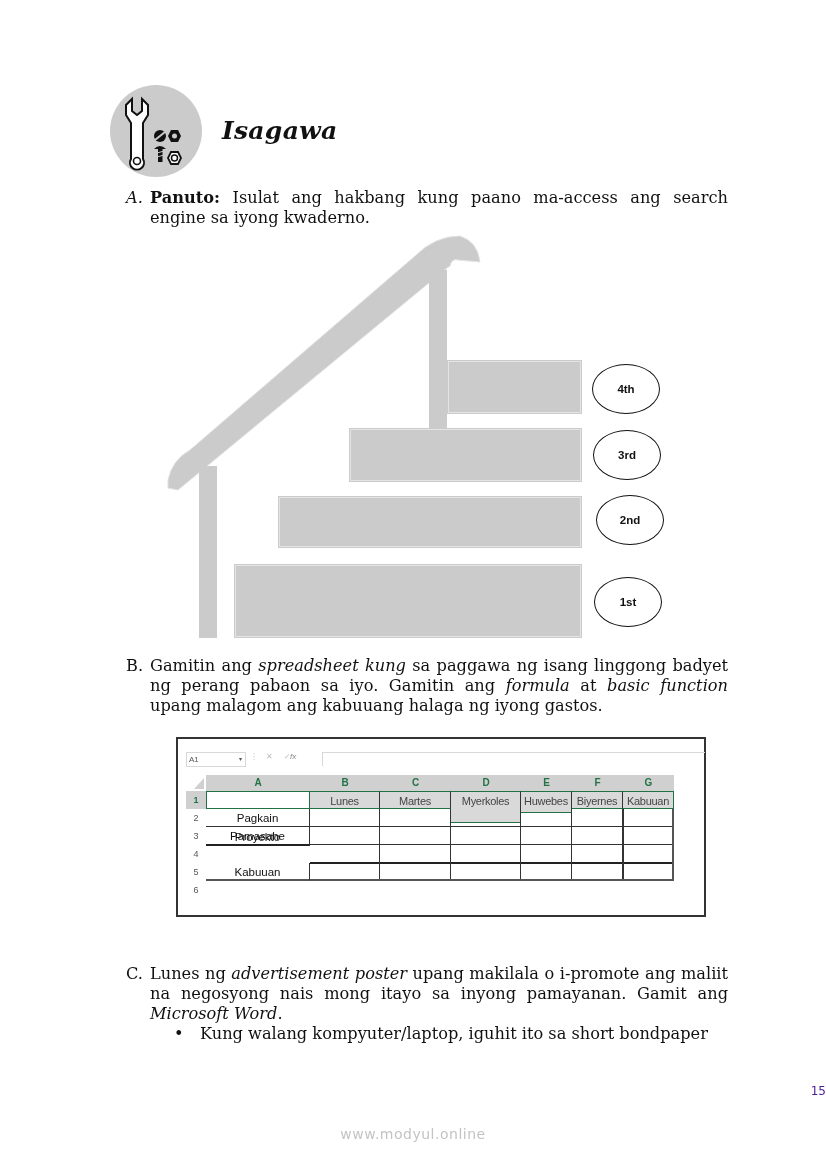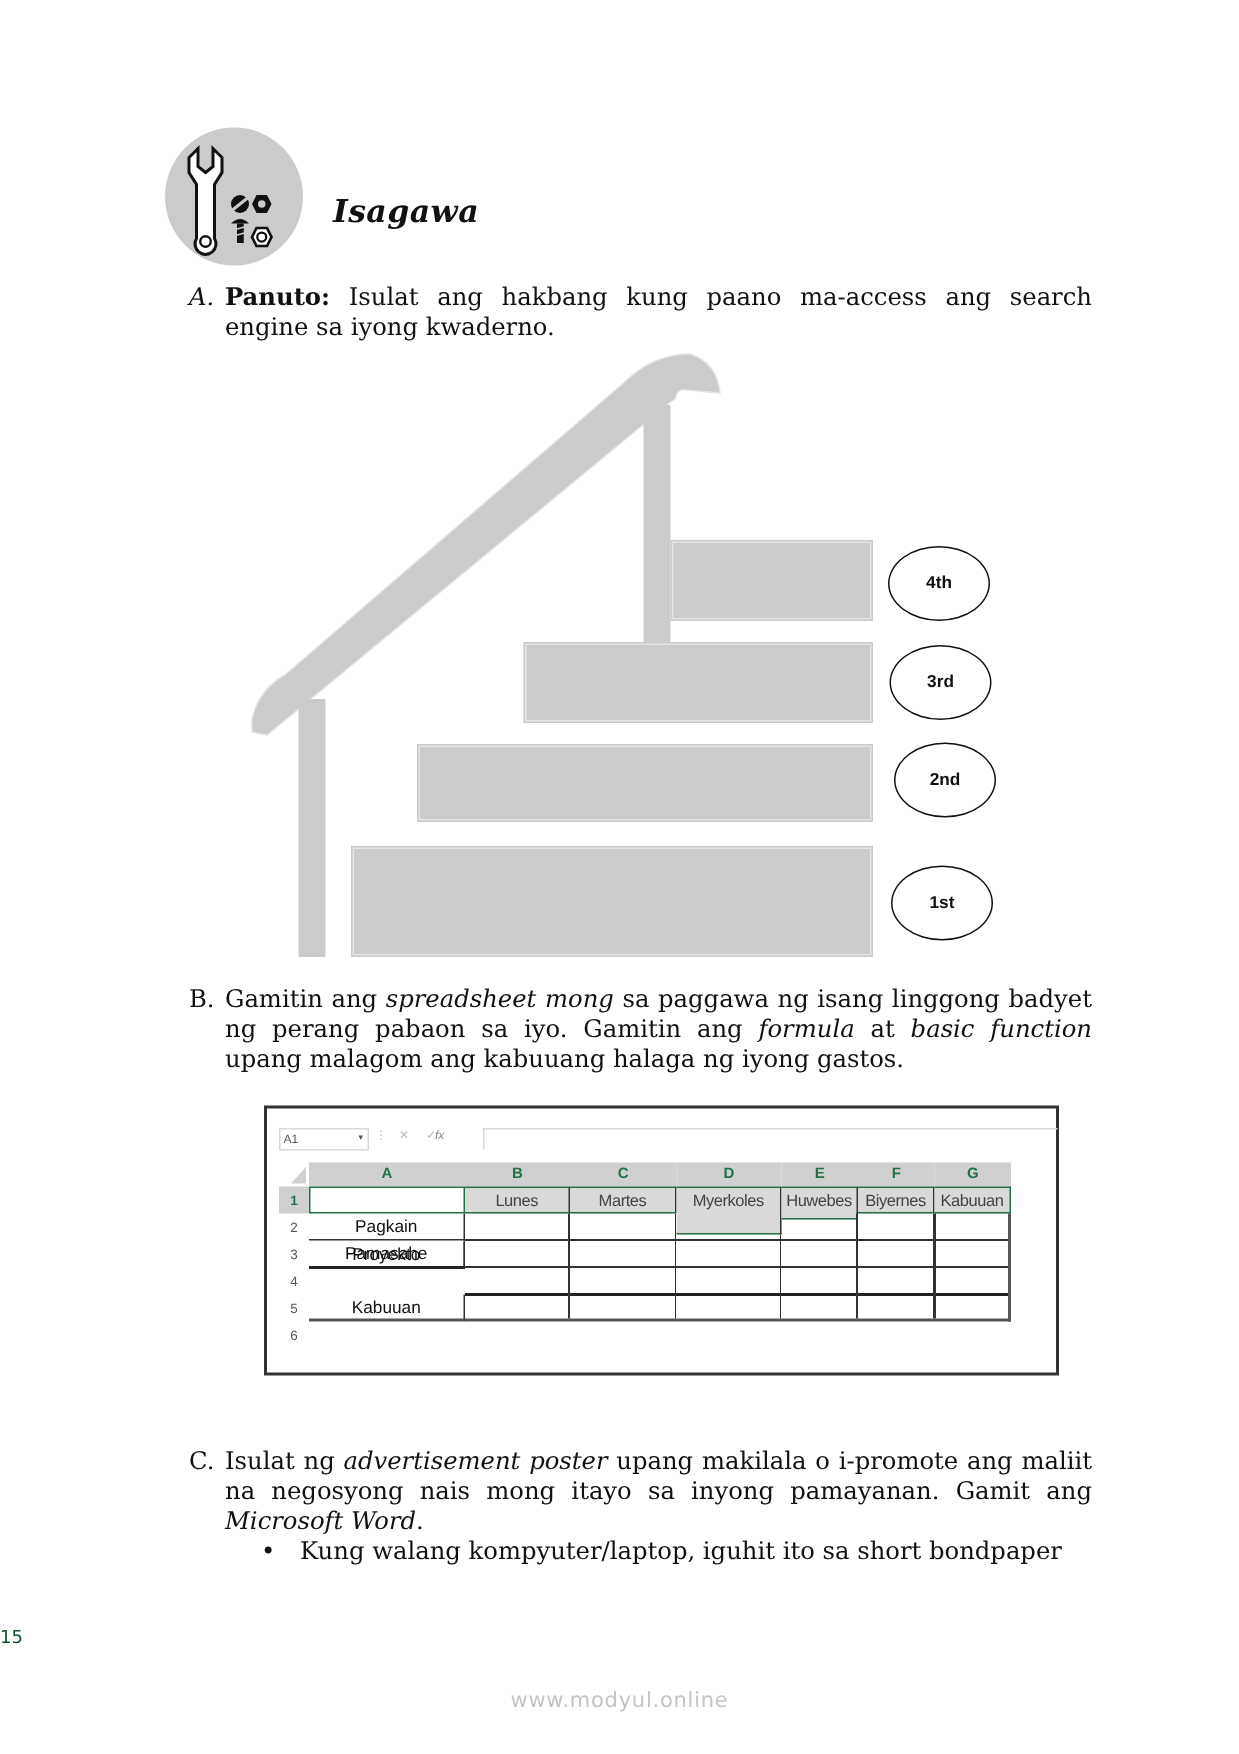--- a/index.html
+++ b/index.html
@@ -3,21 +3,21 @@
 <meta charset="utf-8">
 <style>
   html, body { margin: 0; padding: 0; background: #ffffff; }
   body { width: 826px; height: 1169px; position: relative; overflow: hidden;
          font-family: "DejaVu Serif", "Liberation Serif", serif; color: #111; }
   .abs { position: absolute; }
 
   
   .icon-circle { left: 110px; top: 85px; width: 92px; height: 92px; border-radius: 50%;
                  background: #cbcbcb; }
-  .title { left: 222px; top: 128px; font-size: 21px; font-weight: bold; font-style: italic;
+  .title { left: 222px; top: 116px; font-size: 25px; font-weight: bold; font-style: italic;
            font-family: "DejaVu Serif", serif; letter-spacing: 0.3px; }
 
   .para { left: 126px; width: 602px; font-size: 16.2px; line-height: 20px; text-align: justify; }
   .para .lbl { position: absolute; left: 0; top: 0; }
   .para .txt { margin-left: 24px; display: block; }
 
   
   .stairs { left: 160px; top: 228px; width: 520px; height: 410px; }
   .step { position: absolute; background: #cbcbcb; outline: 1px solid #e4e4e4; outline-offset: -2px; }
   .circle { position: absolute; width: 66px; height: 48px; border: 1.6px solid #111; border-radius: 50%;
@@ -37,22 +37,22 @@
             font-family: "Liberation Sans", sans-serif; font-size: 10px; font-weight: bold;
             text-align: center; line-height: 16px; }
   .rowhdr { position: absolute; left: 0; width: 20px; font-family: "Liberation Sans", sans-serif;
             font-size: 9px; color: #555; text-align: center; }
   .cell { position: absolute; border-right: 1px solid #333; border-bottom: 1px solid #333;
           font-family: "Liberation Sans", sans-serif; font-size: 11.5px; text-align: center; box-sizing: border-box; }
   .cell.hdr { background: #d9d9d9; color: #444; font-size: 11px; font-weight: normal; letter-spacing: -0.3px; }
   .cell.lbl { font-weight: normal; color: #111; }
 
   .bullet-item { left: 174px; top: 1024px; font-size: 16.2px; }
-  .pagenum { left: 0; width: 826px; top: 1084px; text-align: left;
-             font-family: "DejaVu Sans", sans-serif; font-size: 12px; color: #14532d; }
+  .pagenum { left: 0; width: 826px; top: 1084px; text-align: right;
+             font-family: "DejaVu Sans", sans-serif; font-size: 12px; color: #4c1d95; }
   .watermark { left: 0; width: 826px; top: 1126px; text-align: center;
                font-family: "DejaVu Sans", sans-serif; font-size: 14px; color: #c4c4c4; letter-spacing: 0.5px; }
 </style>
 </head>
 <body>
 
 <div class="abs icon-circle">
   <svg width="92" height="92" viewBox="0 0 92 92">
 
     <path d="M22 14 L22 26 L27 30 L32 26 L32 14 L38 20 L38 30 L33 38 L33 74 A7 7 0 1 1 21 74 L21 38 L16 30 L16 20 Z" fill="#fff" stroke="#111" stroke-width="2"></path>
@@ -95,21 +95,21 @@
   <div class="step" style="left:74px; top:336px; width:348px; height:74px;"></div>
 
   <div class="circle" style="left:432px; top:136px;">4th</div>
   <div class="circle" style="left:433px; top:202px;">3rd</div>
   <div class="circle" style="left:436px; top:267px;">2nd</div>
   <div class="circle" style="left:434px; top:349px;">1st</div>
 </div>
 
 <div class="abs para" style="top:656px;">
   <span class="lbl">B.</span>
-  <span class="txt"><span>Gamitin ang </span><i>spreadsheet mong</i><span> sa paggawa ng isang linggong badyet ng perang pabaon sa iyo. Gamitin ang </span><i>formula</i><span> at </span><i>basic function</i><span> upang malagom ang kabuuang halaga ng iyong gastos.</span></span>
+  <span class="txt"><span>Gamitin ang </span><i>spreadsheet kung</i><span> sa paggawa ng isang linggong badyet ng perang pabaon sa iyo. Gamitin ang </span><i>formula</i><span> at </span><i>basic function</i><span> upang malagom ang kabuuang halaga ng iyong gastos.</span></span>
 </div>
 
 <div class="abs sheet-frame">
   <div class="fbar">
     <div class="namebox"><span>A1</span><span style="position:absolute;right:3px;top:0;font-size:6px;">▾</span></div>
     <span style="position:absolute;left:64px;top:2px;color:#bbb;">⋮</span>
     <span style="position:absolute;left:80px;top:2px;color:#bbb;">✕</span>
     <span style="position:absolute;left:98px;top:2px;color:#bbb;">✓</span>
     <span style="position:absolute;left:104px;top:2px;color:#888;font-style:italic;">fx</span>
     <div class="fbar-line"></div>
@@ -158,21 +158,21 @@
                   linear-gradient(to right, transparent 210px, #333 210px, #333 211px, transparent 211px),
                   linear-gradient(to right, transparent 261px, #333 261px, #333 262px, transparent 262px),
                   linear-gradient(to right, transparent 312px, #333 312px, #333 314px, transparent 314px),
                   linear-gradient(to bottom, transparent 17px, #333 17px, #333 18px, transparent 18px, transparent 35px, #333 35px, #333 36px, transparent 36px, transparent 53px, #222 53px, #222 55px, transparent 55px);
                 border-right:2px solid #555;border-bottom:2.5px solid #555;box-sizing:border-box;"></div>
   </div>
 </div>
 
 <div class="abs para" style="top:964px;">
   <span class="lbl">C.</span>
-  <span class="txt"><span>Isulat ng </span><i>advertisement poster</i><span> upang makilala o i-promote ang maliit na negosyong nais mong itayo sa inyong pamayanan. Gamit ang </span><i>Microsoft Word</i><span>.</span></span>
+  <span class="txt"><span>Lunes ng </span><i>advertisement poster</i><span> upang makilala o i-promote ang maliit na negosyong nais mong itayo sa inyong pamayanan. Gamit ang </span><i>Microsoft Word</i><span>.</span></span>
 </div>
 
 <div class="abs bullet-item">
   <span style="position:absolute;left:0;top:0;">•</span>
   <span style="margin-left:26px;">Kung walang kompyuter/laptop, iguhit ito sa short bondpaper</span>
 </div>
 
 <div class="abs pagenum">15</div>
 <div class="abs watermark">www.modyul.online</div>
 

